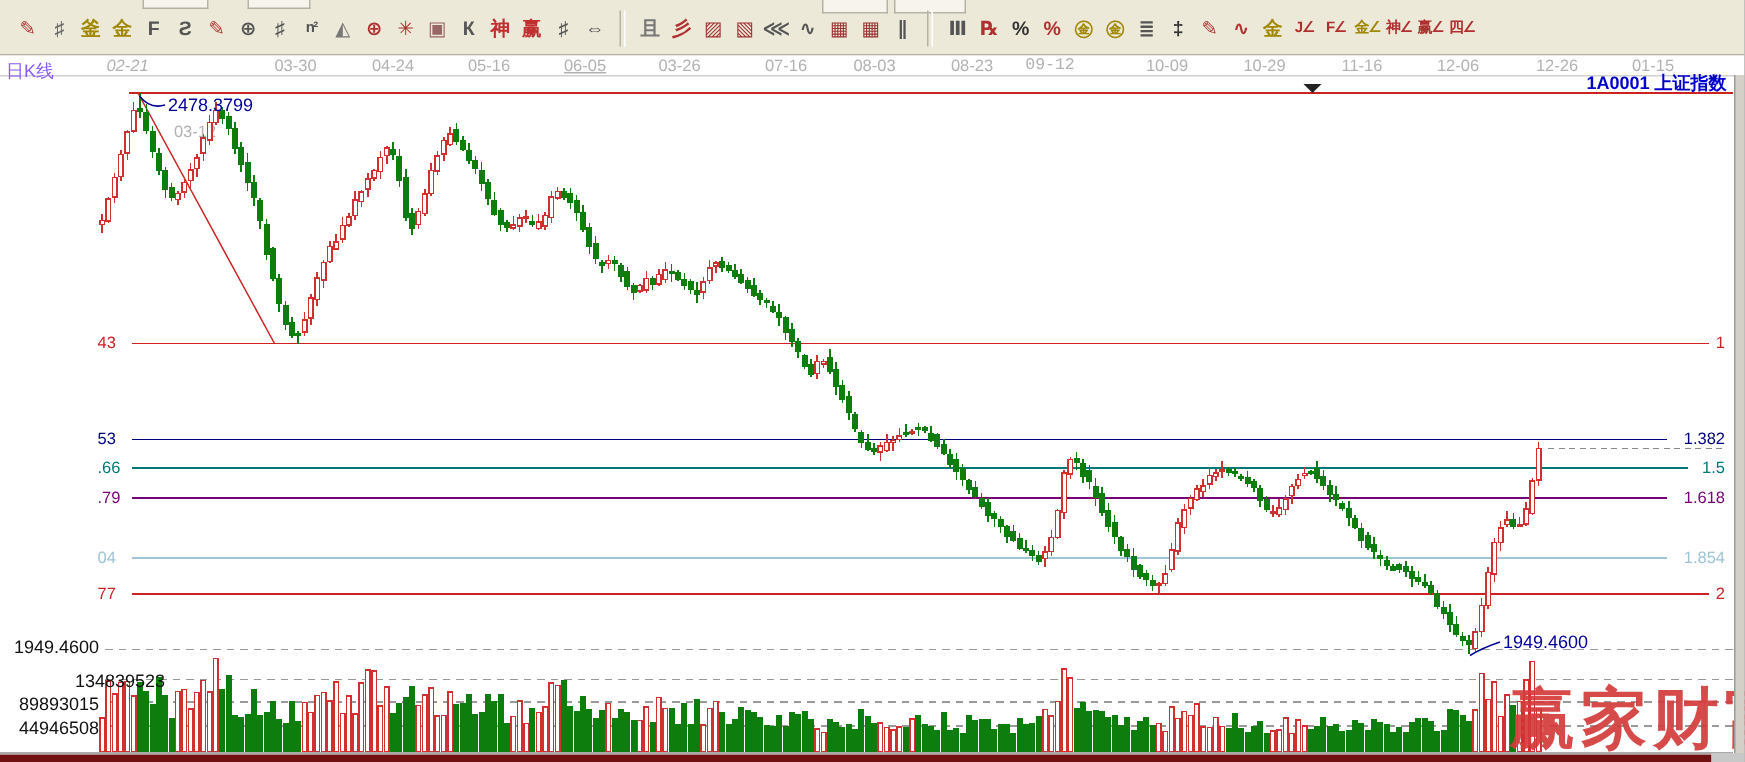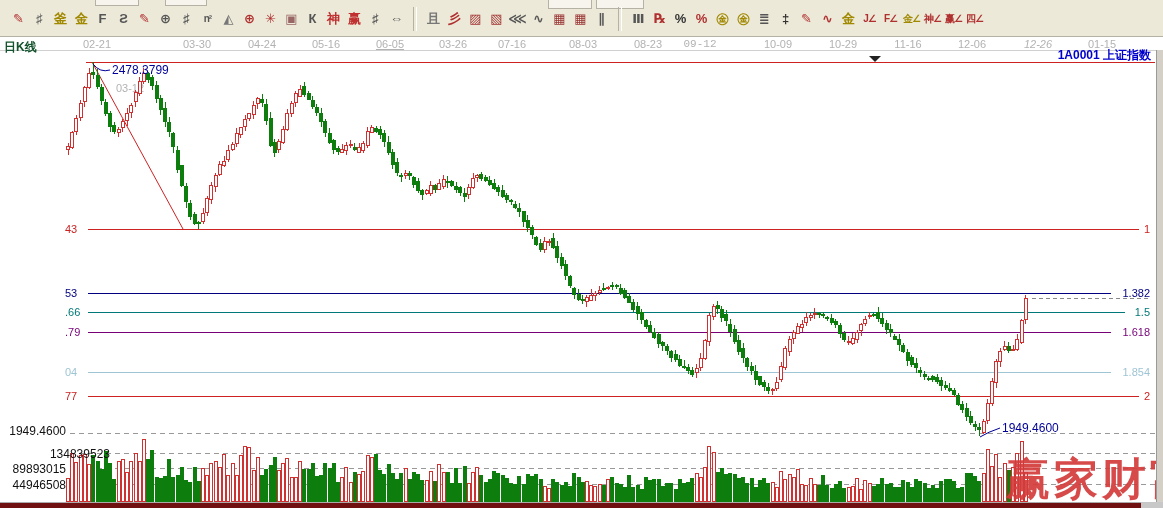--- a/index.html
+++ b/index.html
@@ -13,21 +13,21 @@
            font-size:13px;cursor:pointer;user-select:none;}
   .tb-icon.small{font-size:10px;letter-spacing:-1px;}
   .tb-sep{width:2px;height:24px;border-left:1px solid #b5b2a5;border-right:1px solid #ffffff;margin:0 6px;}
   .frag{position:absolute;background:#f6f4ec;border:1px solid #b5b2a5;border-top:none;}
   
   .date-row{position:absolute;left:0;top:37px;width:1163px;height:13px;background:#fff;}
   .date-tick{position:absolute;top:1px;width:48px;text-align:center;font-size:11px;color:#b2b2b2;}
   .chart-topline{position:absolute;left:0;top:50px;width:1163px;height:1px;background:#d0d0d0;}
   
   .lbl{position:absolute;white-space:nowrap;}
-  .kline-type{left:4px;top:39px;font-size:12px;font-weight:bold;color:#14532d;text-align:right;}
+  .kline-type{left:4px;top:39px;font-size:12px;font-weight:normal;color:#8b5cf6;text-align:right;}
   .symbol{right:12px;top:47px;font-size:12px;font-weight:bold;color:#0000cc;}
   .peak-ann{left:112px;top:63px;font-size:12px;color:#000099;}
   .low-ann{left:1002px;top:421px;font-size:12px;color:#000099;}
   .fib-left{left:65px;width:26px;font-size:11px;}
   .fib-right{right:13px;width:50px;text-align:right;font-size:11px;}
   .axis-lbl{left:0px;width:66px;text-align:right;font-size:12px;color:#111;}
   .watermark{left:1006px;top:450px;font-size:44px;font-weight:bold;color:#d43b3b;
              letter-spacing:4px;font-family:"DejaVu Serif","Liberation Serif",serif;opacity:.92;}
   
   .right-edge{position:absolute;left:1156px;top:50px;width:7px;height:458px;background:#d4d0c8;border-left:1px solid #9a9a9a;box-sizing:border-box;}
@@ -90,36 +90,36 @@
         <span class="tb-icon small" style="color: rgb(176, 48, 48);">J∠</span>
         <span class="tb-icon small" style="color: rgb(176, 48, 48);">F∠</span>
         <span class="tb-icon small" style="color: rgb(160, 136, 0);">金∠</span>
         <span class="tb-icon small" style="color: rgb(176, 48, 48);">神∠</span>
         <span class="tb-icon small" style="color: rgb(176, 48, 48);">赢∠</span>
         <span class="tb-icon small" style="color: rgb(176, 48, 48);">四∠</span>
       </div>
   </div>
 
   <div class="date-row" id="date-row">
-      <span class="date-tick" style="left: 73px;">02-21</span>
+      <span class="date-tick" style="left: 61px; font-style: italic;">02-21</span>
       <span class="date-tick" style="left: 106px; margin-top: 44px;">03-12</span>
       <span class="date-tick" style="left: 173px;">03-30</span>
       <span class="date-tick" style="left: 238px;">04-24</span>
       <span class="date-tick" style="left: 302px;">05-16</span>
       <span class="date-tick" style="left: 366px; text-decoration: underline;">06-05</span>
       <span class="date-tick" style="left: 429px;">03-26</span>
-      <span class="date-tick" style="left: 488px;">07-16</span>
+      <span class="date-tick" style="left: 500px;">07-16</span>
       <span class="date-tick" style="left: 559px;">08-03</span>
       <span class="date-tick" style="left: 624px;">08-23</span>
       <span class="date-tick" style="left: 676px; font-family: Liberation Mono, monospace;">09-12</span>
       <span class="date-tick" style="left: 754px;">10-09</span>
       <span class="date-tick" style="left: 819px;">10-29</span>
       <span class="date-tick" style="left: 884px;">11-16</span>
       <span class="date-tick" style="left: 948px;">12-06</span>
-      <span class="date-tick" style="left: 1014px; font-style: italic;">12-26</span>
+      <span class="date-tick" style="left: 1014px;">12-26</span>
       <span class="date-tick" style="left: 1078px;">01-15</span>
     </div>
   <div class="chart-topline"></div>
 
   <svg class="chart" id="chart-svg" width="1163" height="508" viewBox="0 0 1163 508">
       <line x1="88" y1="229" x2="1139" y2="229" stroke="#cc2222" stroke-width="1" shape-rendering="crispEdges"></line>
       <line x1="88" y1="293" x2="1111" y2="293" stroke="#000080" stroke-width="1" shape-rendering="crispEdges"></line>
       <line x1="88" y1="312" x2="1125" y2="312" stroke="#007878" stroke-width="1" shape-rendering="crispEdges"></line>
       <line x1="88" y1="332" x2="1111" y2="332" stroke="#770077" stroke-width="1" shape-rendering="crispEdges"></line>
       <line x1="88" y1="372" x2="1111" y2="372" stroke="#9fc4d4" stroke-width="1" shape-rendering="crispEdges"></line>

